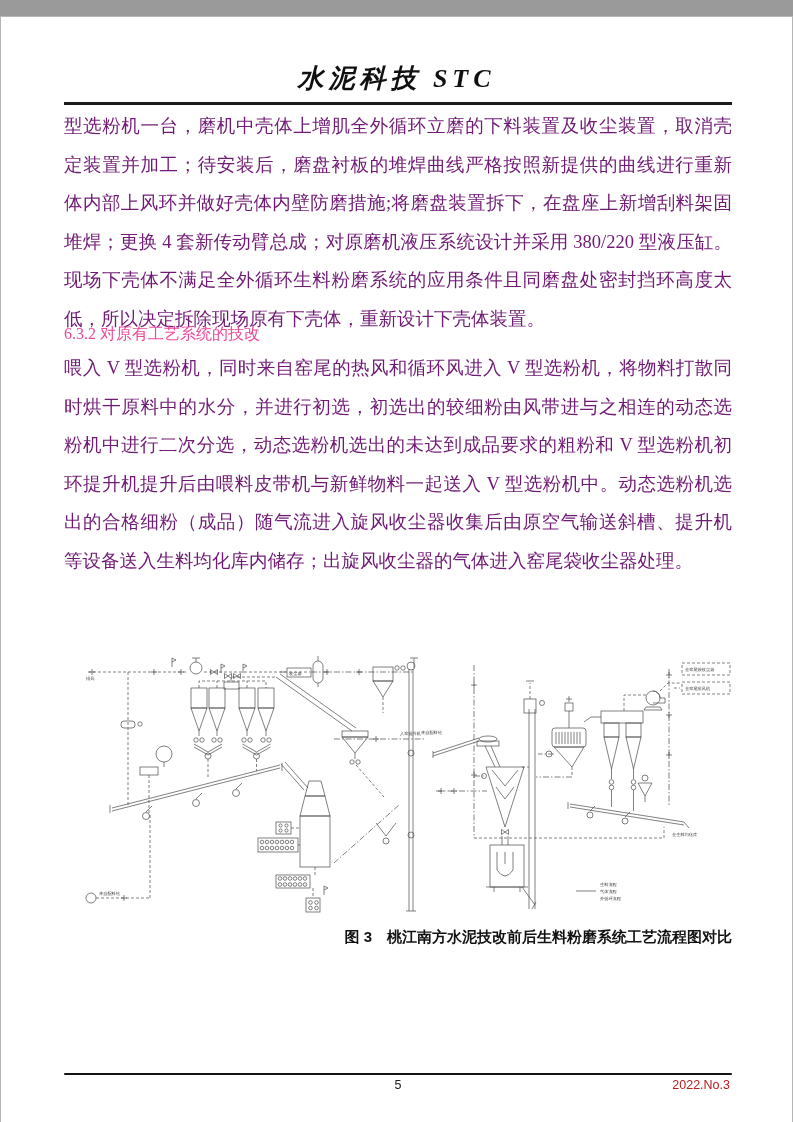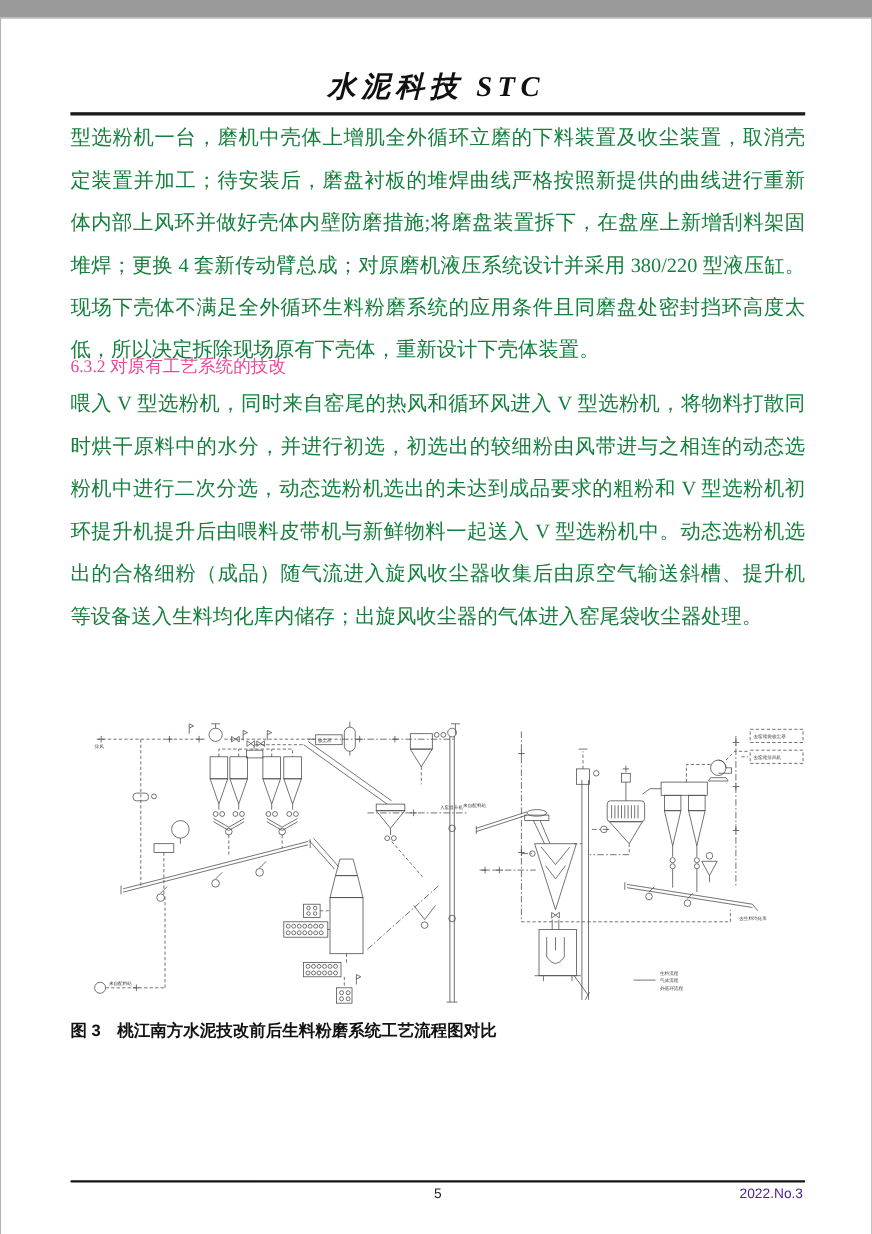--- a/index.html
+++ b/index.html
@@ -2,34 +2,34 @@
 <html><head>
 <meta charset="utf-8">
 <style>
   html,body{margin:0;padding:0;background:#9a9a9a;}
   .page{position:relative;width:793px;height:1122px;background:#ffffff;margin:16px auto;
         font-family:"Liberation Serif","DejaVu Serif",serif;color:#141414;overflow:hidden;
         border:1px solid #b5b5b5;box-sizing:border-box;}
   .journal-title{position:absolute;top:44px;left:0;width:100%;text-align:center;
         font-size:26px;font-weight:bold;font-style:italic;letter-spacing:5px;color:#101010;}
   .rule-top{position:absolute;top:85px;left:63px;width:668px;height:2.5px;background:#1b1b1b;}
-  .para{position:absolute;left:63px;width:668px;font-size:18.5px;color:#15803d;}
+  .para{position:absolute;left:63px;width:668px;font-size:18.5px;color:#701a75;}
   .para .ln{height:38.6px;line-height:38.6px;text-align:justify;text-align-last:justify;overflow:hidden;}
   .para .ln.last{text-align-last:left;}
   .para .ln.indent{padding-left:37px;}
   .sec-heading{position:absolute;top:303px;left:63px;width:668px;font-size:16px;
         line-height:28px;color:#ec4899;}
   .figure-wrap{position:absolute;top:638px;left:83px;width:662px;height:268px;}
-  .figure-caption{position:absolute;top:911px;left:63px;width:668px;text-align:left;
+  .figure-caption{position:absolute;top:911px;left:63px;width:668px;text-align:right;
         font-size:15px;font-weight:bold;font-family:"Liberation Sans","DejaVu Sans",sans-serif;color:#111;}
   .rule-bottom{position:absolute;top:1056px;left:63px;width:668px;height:2px;background:#141414;border-radius:1px;}
   .page-number{position:absolute;top:1061px;left:63px;width:668px;text-align:center;
         font-size:12.5px;font-family:"Liberation Sans","DejaVu Sans",sans-serif;color:#222;}
   .issue-number{position:absolute;top:1061px;right:62px;font-size:12.5px;
-        font-family:"Liberation Sans","DejaVu Sans",sans-serif;color:#4c1d95;}
+        font-family:"Liberation Sans","DejaVu Sans",sans-serif;color:#b91c1c;}
   
   svg .s{stroke:#4a4a4a;fill:none;stroke-width:.7;}
   svg .d{stroke-dasharray:3 2;}
   svg .dd{stroke-dasharray:6 2 1.5 2;}
   svg text{font-family:"Liberation Sans","DejaVu Sans",sans-serif;font-size:4.2px;fill:#3c3c3c;}
 </style>
 </head>
 <body>
 
 <div class="page">

